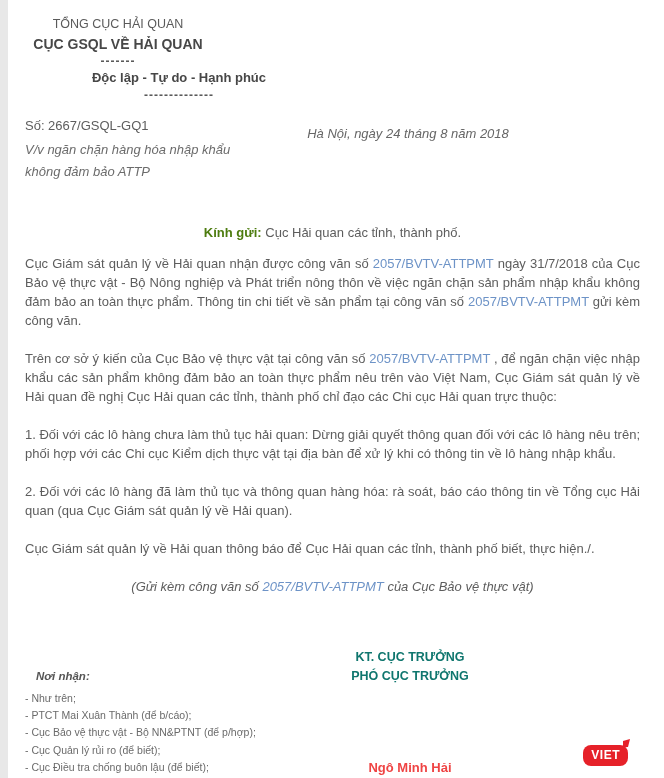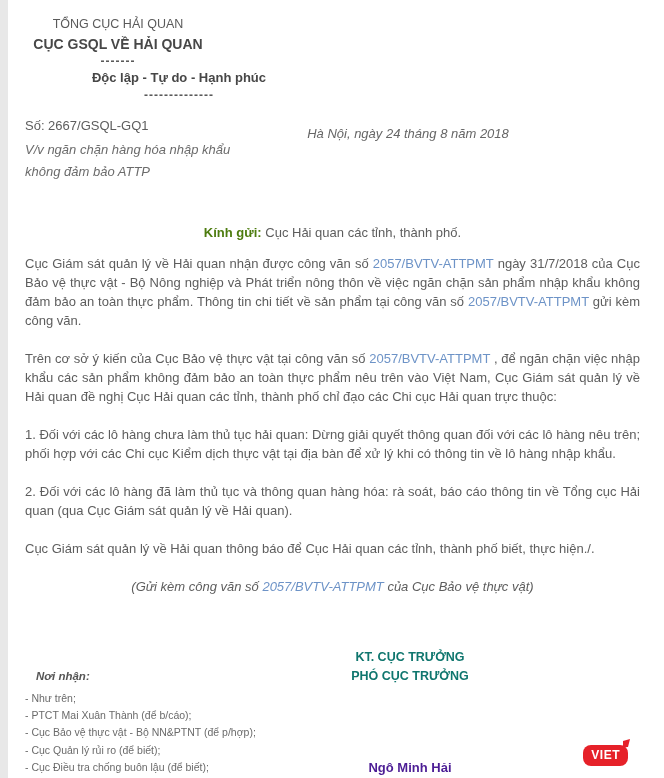--- a/index.html
+++ b/index.html
@@ -36,21 +36,21 @@
   .para{margin:19px 0 0;font-size:13px;line-height:19px;color:#5d5d5d;text-align:justify;}
   .para.center{text-align:center;}
   .para.italic{font-style:italic;}
   a.doclink{color:#6d93c7;text-decoration:none;}
 
   
   .footer{position:relative;height:225px;}
   .sig-block{position:absolute;left:215px;width:340px;top:52px;text-align:center;
              font-size:12.5px;font-weight:bold;color:#0f766e;line-height:19px;}
   .sig-name{position:absolute;left:215px;width:340px;top:164px;text-align:center;
-            font-size:13px;font-weight:bold;color:#4c1d95;}
+            font-size:13px;font-weight:bold;color:#ef4444;}
   .recipients-label{position:absolute;left:11px;top:74px;font-size:11.5px;font-weight:bold;
                     font-style:italic;color:#555;}
   .recipients-list{position:absolute;left:0;top:94px;margin:0;padding:0;list-style:none;
                    font-size:10.5px;line-height:17.2px;color:#6a6a6a;}
 
   
   .site-logo{position:absolute;right:36px;bottom:12px;}
   .logo-box{position:relative;background:#e62129;color:#ffffff;font-weight:bold;
             font-size:12px;letter-spacing:0.5px;padding:3px 8px 4px;border-radius:8px;
             display:inline-block;line-height:14px;text-align:right;}

